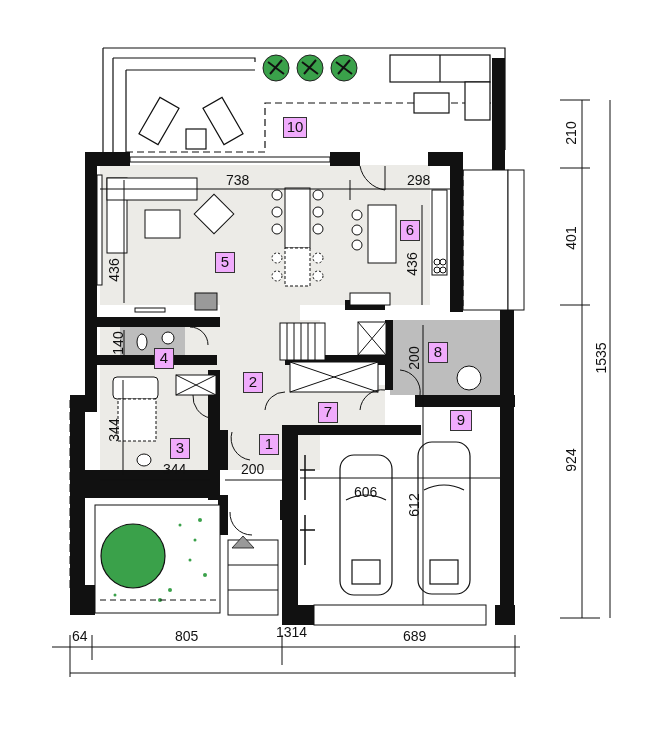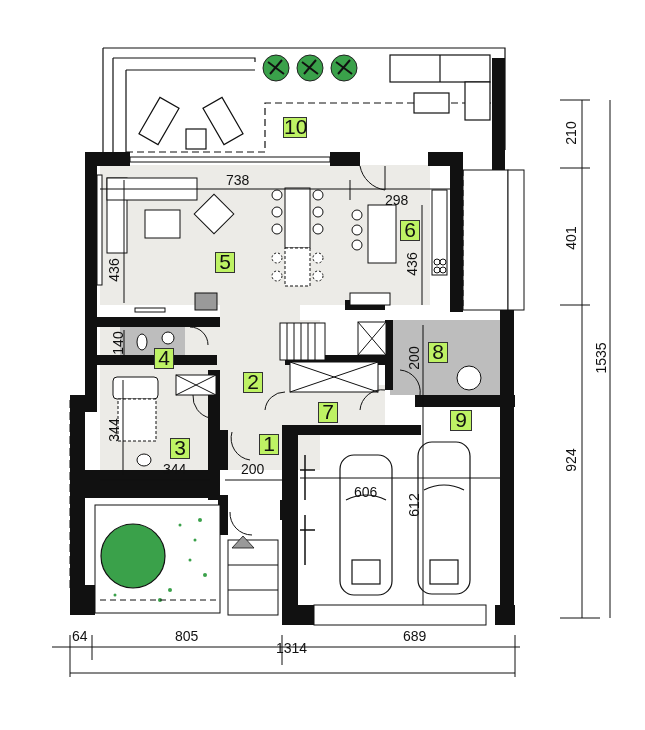--- a/index.html
+++ b/index.html
@@ -1,18 +1,18 @@
 <!DOCTYPE html>
 <html><head>
 <meta charset="utf-8">
 <style>
   html,body{margin:0;padding:0;background:#ffffff;}
   body{width:645px;height:730px;position:relative;overflow:hidden;font-family:"Liberation Sans",sans-serif;}
   #plan{position:absolute;left:0;top:0;width:645px;height:730px;}
-  .badge{position:absolute;background:#bef264;border:1.5px solid #333;color:#111;font-size:21px;line-height:18px;text-align:center;box-sizing:border-box;height:21px;}
+  .badge{position:absolute;background:#f0abfc;border:1.5px solid #333;color:#111;font-size:15px;line-height:18px;text-align:center;box-sizing:border-box;height:21px;}
   .dim{position:absolute;font-size:14px;color:#111;white-space:nowrap;}
   .dim.v{transform:rotate(-90deg);transform-origin:center center;}
 </style>
 </head>
 <body>
 
 <div id="plan">
 <svg width="645" height="730" viewBox="0 0 645 730" xmlns="http://www.w3.org/2000/svg">
 
   <rect x="100" y="165" width="330" height="140" fill="#ecebe7"></rect>
@@ -234,31 +234,31 @@
   <div class="badge" style="left:154px;top:348px;width:20px;">4</div>
   <div class="badge" style="left:215px;top:252px;width:20px;">5</div>
   <div class="badge" style="left:400px;top:220px;width:20px;">6</div>
   <div class="badge" style="left:318px;top:402px;width:20px;">7</div>
   <div class="badge" style="left:428px;top:342px;width:20px;">8</div>
   <div class="badge" style="left:450px;top:410px;width:22px;">9</div>
   <div class="badge" style="left:283px;top:117px;width:24px;">10</div>
 
   
   <div class="dim" style="left:226px;top:172px;">738</div>
-  <div class="dim" style="left:385px;top:172px;margin-top:20px;">298</div>
+  <div class="dim" style="left:407px;top:172px;">298</div>
   <div class="dim v" style="left:102px;top:262px;">436</div>
   <div class="dim v" style="left:400px;top:256px;">436</div>
   <div class="dim v" style="left:106px;top:335px;">140</div>
   <div class="dim" style="left:163px;top:461px;">344</div>
   <div class="dim v" style="left:102px;top:422px;">344</div>
   <div class="dim" style="left:241px;top:461px;">200</div>
   <div class="dim v" style="left:402px;top:350px;">200</div>
   <div class="dim" style="left:354px;top:484px;">606</div>
   <div class="dim v" style="left:402px;top:497px;">612</div>
   <div class="dim v" style="left:559px;top:125px;">210</div>
   <div class="dim v" style="left:559px;top:230px;">401</div>
   <div class="dim v" style="left:559px;top:452px;">924</div>
   <div class="dim v" style="left:585px;top:350px;">1535</div>
   <div class="dim" style="left:72px;top:628px;text-align:center;">64</div>
   <div class="dim" style="left:175px;top:628px;">805</div>
   <div class="dim" style="left:403px;top:628px;">689</div>
-  <div class="dim" style="left:276px;top:640px;">1314</div>
+  <div class="dim" style="left:276px;top:624px;">1314</div>
 </div>
 
 </body></html>

